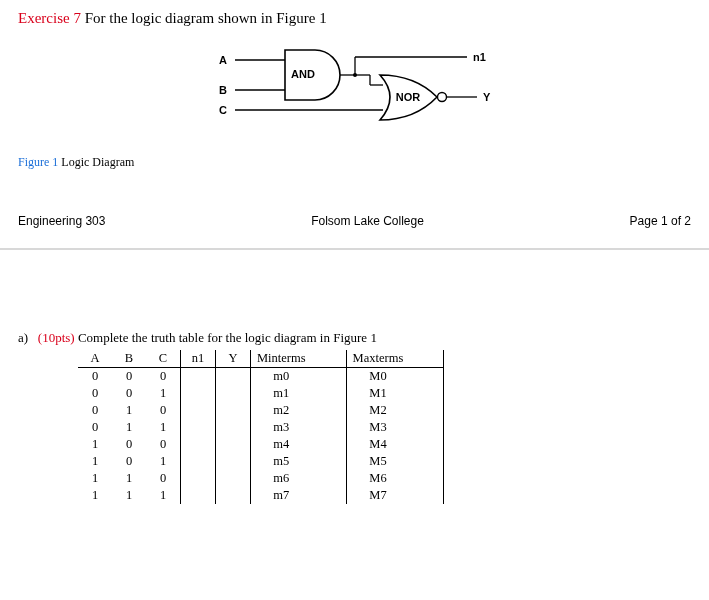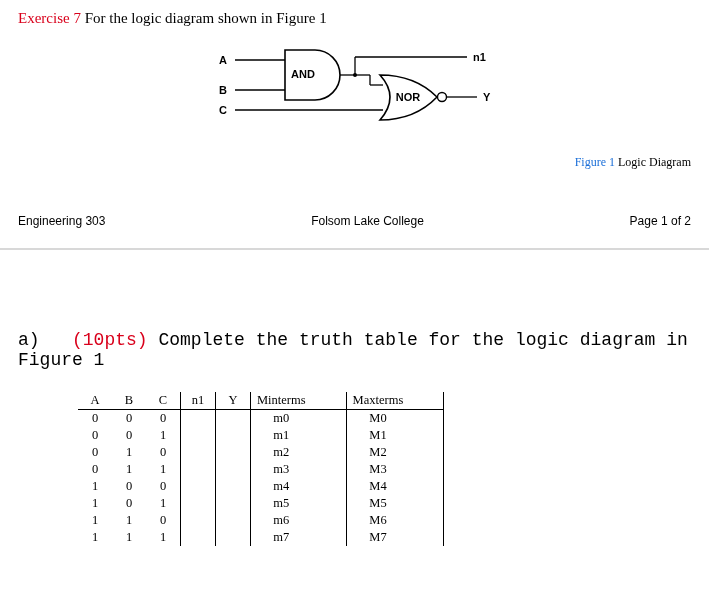--- a/index.html
+++ b/index.html
@@ -17,42 +17,41 @@
     font-size: 15px;
     margin-bottom: 4px;
   }
   .exercise-text { color: #000; }
   .figure-wrap {
     text-align: center;
     margin-top: 18px;
   }
   svg.diagram { display: inline-block; }
   .fig-caption {
-    text-align: right;
+    text-align: left;
     font-size: 12px;
     margin-top: 6px;
   }
   .fig-caption .figlabel { color: #1a6ed8; }
   .footer-row {
     display: flex;
     justify-content: space-between;
     font-family: Arial, sans-serif;
     font-size: 12px;
     margin-top: 44px;
     margin-bottom: 20px;
   }
   .page-sep {
     border: none;
     border-top: 2px solid #d8d8d8;
     margin: 18px -18px 80px -18px;
   }
   .part-line {
-    font-size: 18px;
-    margin-bottom: 22px;
-    font-family: Liberation Mono, monospace;
+    font-size: 13px;
+    margin-bottom: 4px;
   }
   .part-line .pts { color: #d9001b; }
   table.truth {
     border-collapse: collapse;
     margin-left: 60px;
     font-size: 12.5px;
   }
   table.truth th, table.truth td {
     padding: 1px 6px;
     text-align: center;

